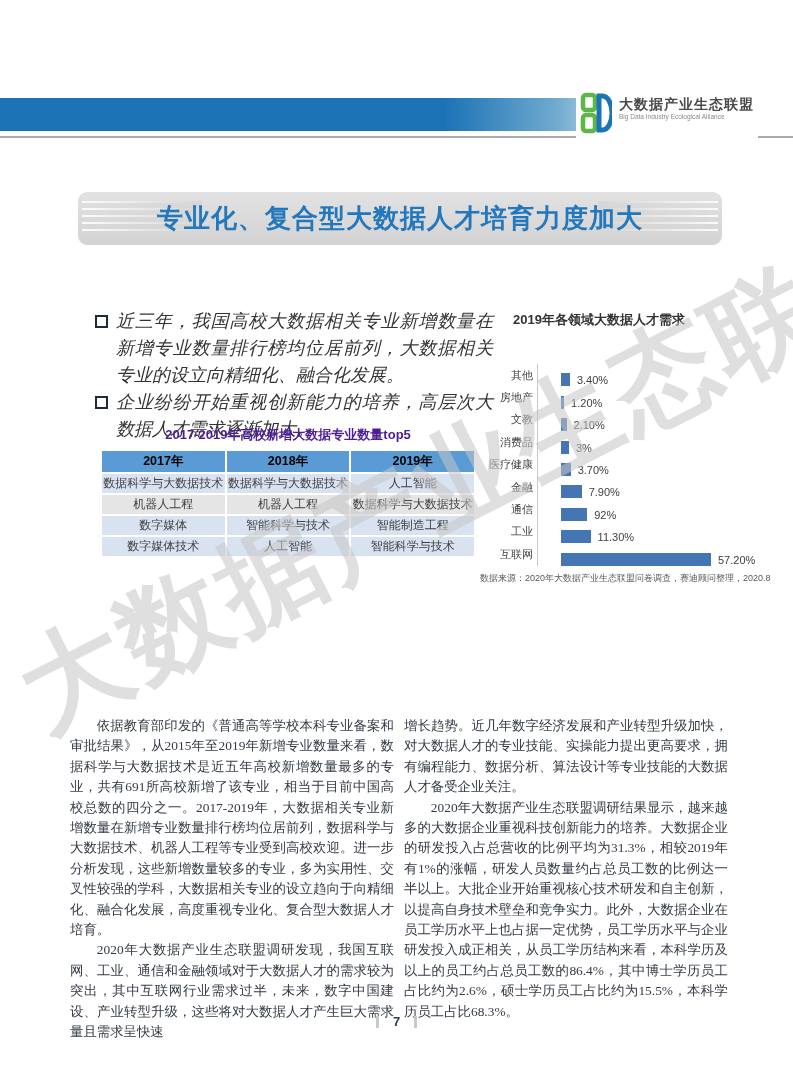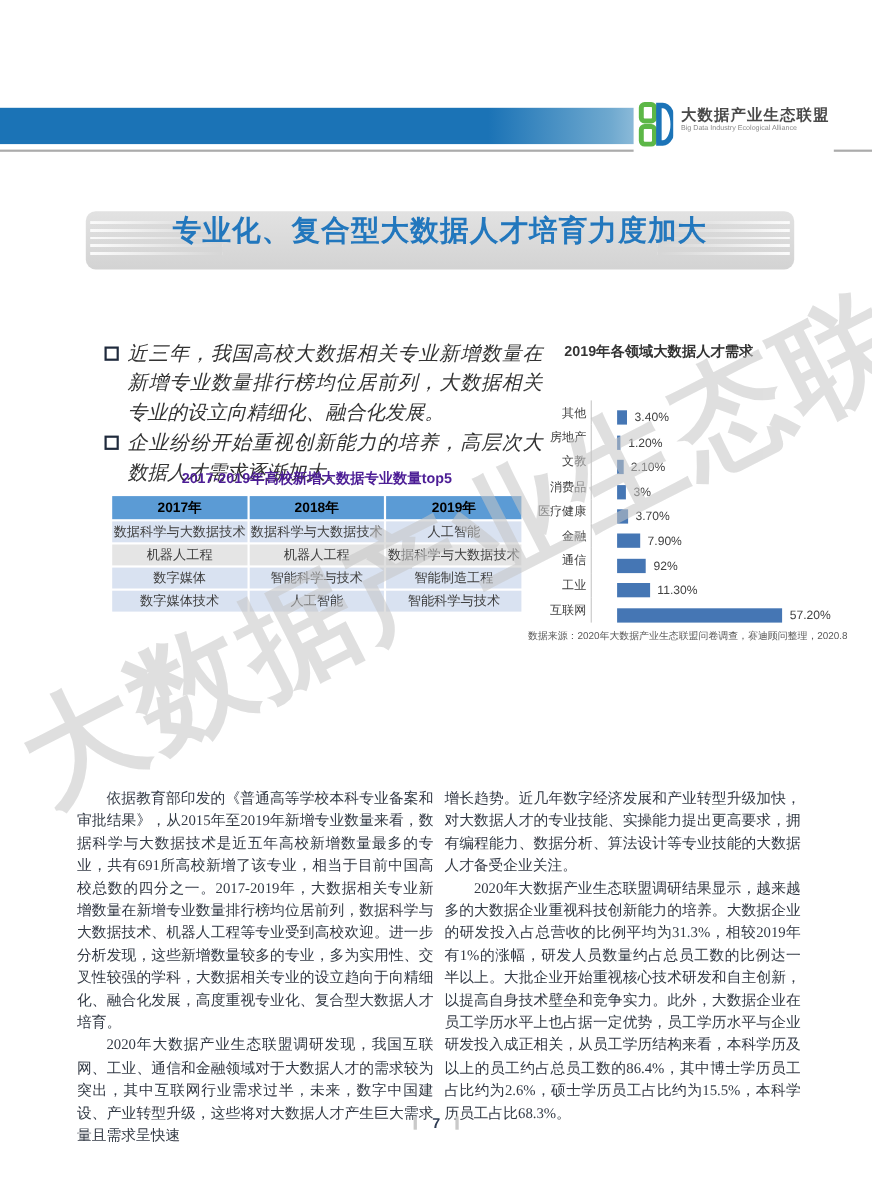--- a/index.html
+++ b/index.html
@@ -15,21 +15,21 @@
   }
   .header-rule{position:absolute;left:0;top:136px;width:793px;height:2px;background:#ABABAB;}
   .logo{position:absolute;left:576px;top:92px;display:flex;align-items:flex-start;background:#fff;padding:0 4px 2px 4px;}
   .logo-text{margin-left:7px;padding-top:4px;}
   .logo-cn{font-size:14px;font-weight:bold;color:#4A4A4A;letter-spacing:1px;line-height:17px;}
   .logo-en{font-size:6.5px;color:#8A8A8A;line-height:8px;}
   
   .banner{
     position:absolute;left:78px;top:192px;width:644px;height:53px;border-radius:9px;
     background:linear-gradient(#E2E2E2,#D3D3D3);
-    display:flex;justify-content:center;
+    display:flex;align-items:center;justify-content:center;
   }
   .banner-stripes{position:absolute;top:9px;height:35px;width:120px;}
   .banner-stripes.left{left:4px;background-image:
      linear-gradient(to right,rgba(214,214,214,0),rgba(214,214,214,1)),
      repeating-linear-gradient(to bottom,#FBFBFB 0 2.5px,rgba(255,255,255,0) 2.5px 7px);}
   .banner-stripes.right{right:4px;background-image:
      linear-gradient(to left,rgba(214,214,214,0),rgba(214,214,214,1)),
      repeating-linear-gradient(to bottom,#FBFBFB 0 2.5px,rgba(255,255,255,0) 2.5px 7px);}
   .banner-title{position:relative;font-size:26px;font-weight:bold;color:#2277BD;letter-spacing:1px;}
   

